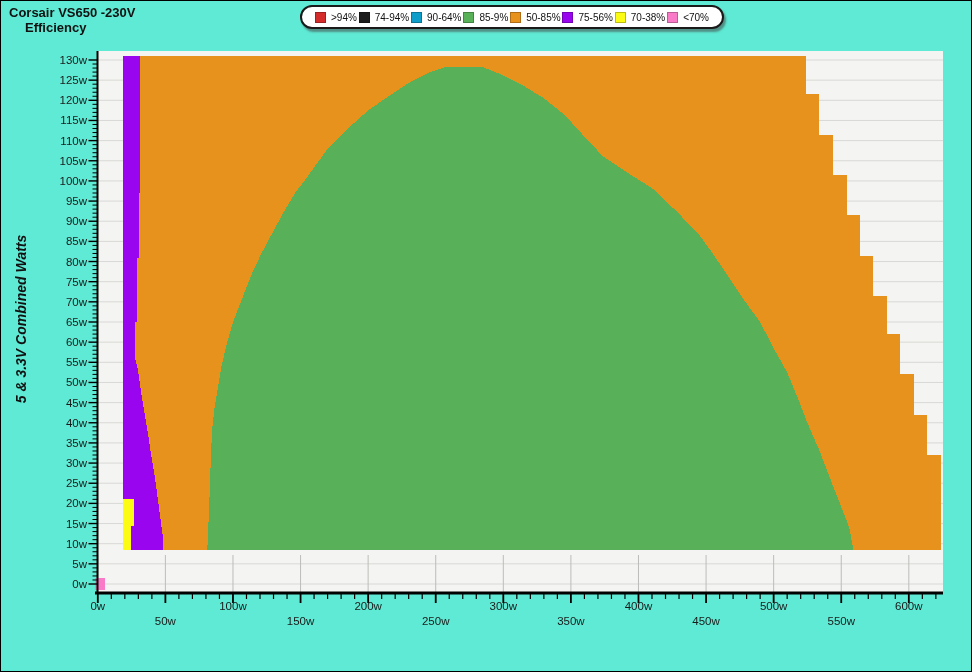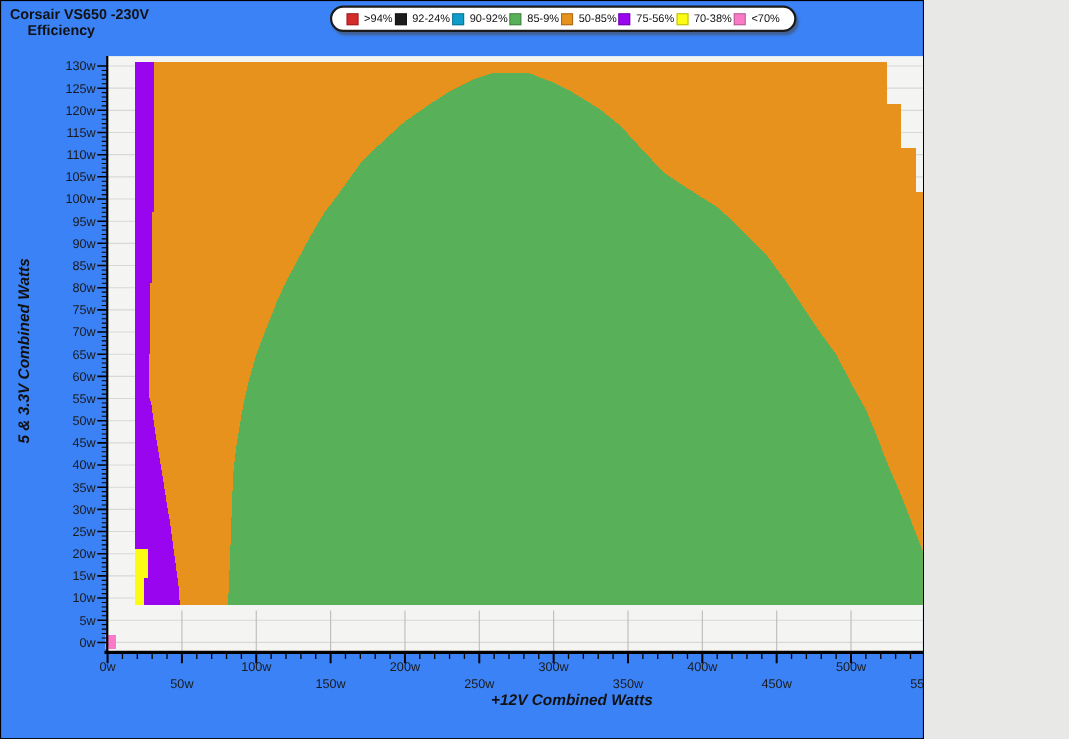--- a/index.html
+++ b/index.html
@@ -1,17 +1,17 @@
 <!DOCTYPE html>
 <html><head>
 <meta charset="utf-8">
 <style>
   html,body{margin:0;padding:0;background:#e8e8e6;font-family:"Liberation Sans",sans-serif;}
-  .frame{position:relative;width:840px;height:672px;box-sizing:border-box;
-         border:1px solid #000;background:#3b82f6;overflow:hidden;}
+  .frame{position:relative;width:972px;height:672px;box-sizing:border-box;
+         border:1px solid #000;background:#5eead4;overflow:hidden;}
   .chart-title{position:absolute;left:8px;top:4px;font-size:13px;font-weight:bold;
                color:#111;line-height:15px;}
   .chart-title .t2{margin-left:16px;}
   .legend{position:absolute;left:299px;top:4px;width:424px;height:24px;box-sizing:border-box;
           background:#fff;border:2px solid #1a1a1a;border-radius:12px;
           box-shadow:2px 3px 2px rgba(70,70,70,.55);
           display:flex;align-items:center;justify-content:space-between;padding:0 13px;}
   .legend-item{display:flex;align-items:center;}
   .swatch{width:11px;height:11px;margin-right:5px;border:1px solid rgba(0,0,0,.25);
           box-sizing:border-box;display:inline-block;}
@@ -32,25 +32,25 @@
     <div class="t2">Efficiency</div>
   </div>
 
   <div class="legend" id="legend">
       <div class="legend-item">
         <span class="swatch" style="background: rgb(212, 43, 43);"></span>
         <span class="legend-label">&gt;94%</span>
       </div>
       <div class="legend-item">
         <span class="swatch" style="background: rgb(28, 28, 28);"></span>
-        <span class="legend-label">92-24%</span>
+        <span class="legend-label">74-94%</span>
       </div>
       <div class="legend-item">
         <span class="swatch" style="background: rgb(14, 156, 201);"></span>
-        <span class="legend-label">90-92%</span>
+        <span class="legend-label">90-64%</span>
       </div>
       <div class="legend-item">
         <span class="swatch" style="background: rgb(88, 177, 88);"></span>
         <span class="legend-label">85-9%</span>
       </div>
       <div class="legend-item">
         <span class="swatch" style="background: rgb(232, 146, 30);"></span>
         <span class="legend-label">50-85%</span>
       </div>
       <div class="legend-item">
@@ -345,15 +345,14 @@
       <text x="434.72499999999997" y="624" text-anchor="middle" font-size="11.5px" font-family="&quot;Liberation Sans&quot;,sans-serif" fill="#1a1a1a">250w</text>
       <text x="502.31" y="609" text-anchor="middle" font-size="11.5px" font-family="&quot;Liberation Sans&quot;,sans-serif" fill="#1a1a1a">300w</text>
       <text x="569.895" y="624" text-anchor="middle" font-size="11.5px" font-family="&quot;Liberation Sans&quot;,sans-serif" fill="#1a1a1a">350w</text>
       <text x="637.4799999999999" y="609" text-anchor="middle" font-size="11.5px" font-family="&quot;Liberation Sans&quot;,sans-serif" fill="#1a1a1a">400w</text>
       <text x="705.0649999999999" y="624" text-anchor="middle" font-size="11.5px" font-family="&quot;Liberation Sans&quot;,sans-serif" fill="#1a1a1a">450w</text>
       <text x="772.6499999999999" y="609" text-anchor="middle" font-size="11.5px" font-family="&quot;Liberation Sans&quot;,sans-serif" fill="#1a1a1a">500w</text>
       <text x="840.2349999999999" y="624" text-anchor="middle" font-size="11.5px" font-family="&quot;Liberation Sans&quot;,sans-serif" fill="#1a1a1a">550w</text>
       <text x="907.8199999999999" y="609" text-anchor="middle" font-size="11.5px" font-family="&quot;Liberation Sans&quot;,sans-serif" fill="#1a1a1a">600w</text>
     </svg>
 
-  <div class="xtitle">+12V Combined Watts</div>
   <div class="ytitle">5 &amp; 3.3V Combined Watts</div>
 </div>
 
 </body></html>

